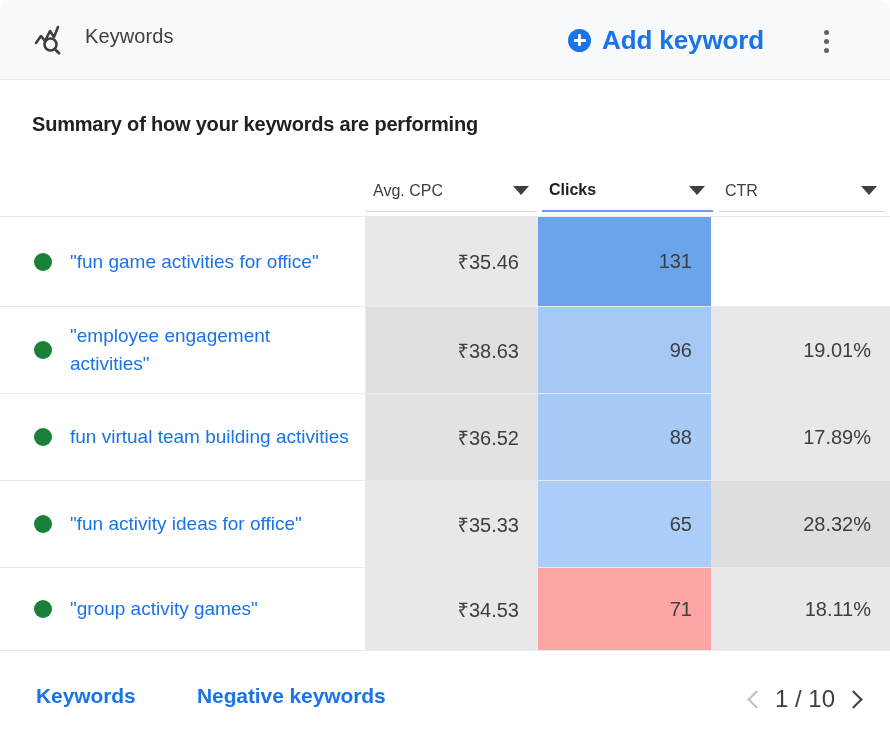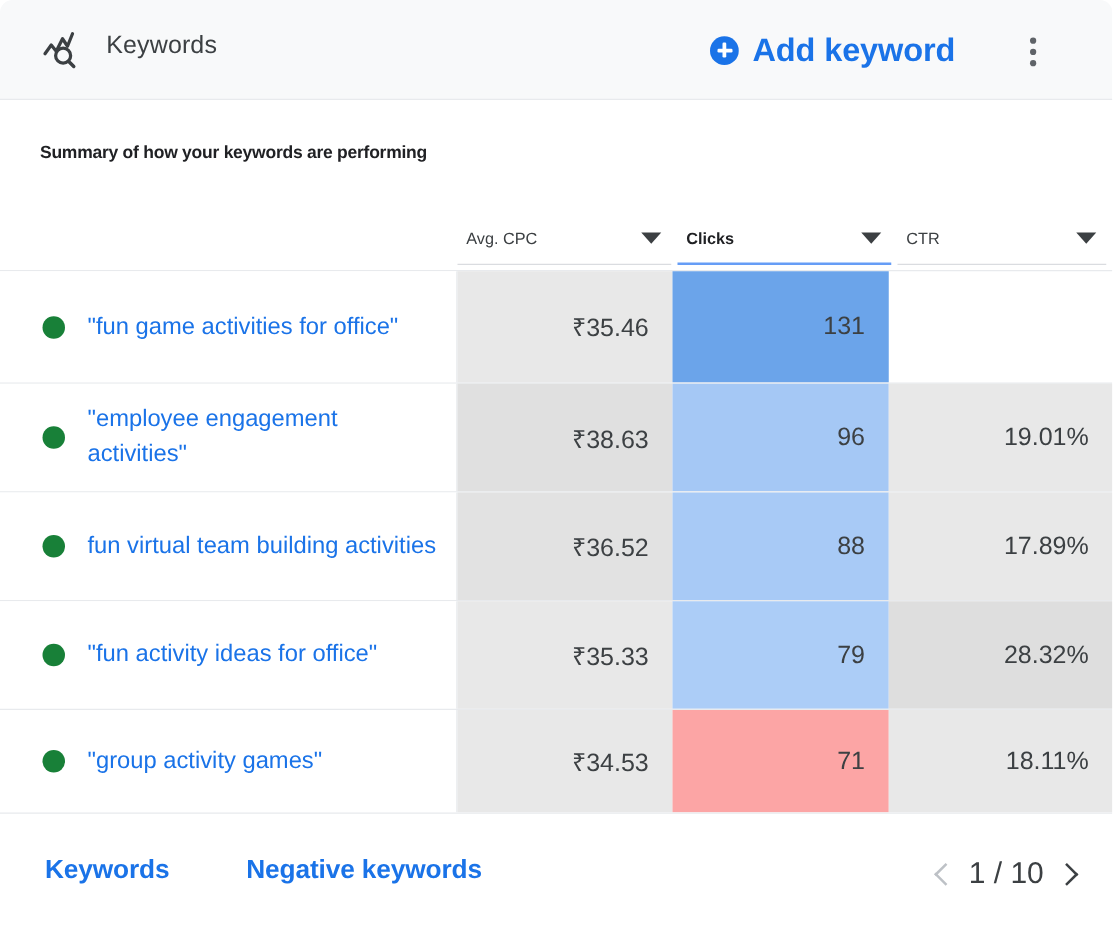--- a/index.html
+++ b/index.html
@@ -90,21 +90,21 @@
     width: 5px; height: 5px;
     border-radius: 50%;
     background: #5f6368;
     display: block;
   }
 
   
   .summary-title {
     position: absolute;
     left: 32px; top: 113px;
-    font-size: 14px;
+    font-size: 20px;
     font-weight: bold;
     color: #202124;
     letter-spacing: -0.2px;
   }
 
   
   .col-headers {
     position: absolute;
     left: 366px; top: 170px;
     width: 519px; height: 44px;
@@ -119,21 +119,21 @@
     justify-content: space-between;
     padding: 0 8px 0 7px;
     border-bottom: 1px solid #dadce0;
     cursor: pointer;
     user-select: none;
   }
   .col-head.active {
     border-bottom: 2px solid #669df6;
   }
   .col-head .lbl {
-    font-size: 13px;
+    font-size: 16px;
     color: #3c4043;
     white-space: nowrap;
   }
   .col-head.active .lbl {
     font-weight: bold;
     color: #202124;
   }
   .caret {
     width: 0; height: 0;
     border-left: 8px solid transparent;
@@ -336,21 +336,21 @@
       <div class="num-cell cell-clicks" style="background:#a8caf6;">88</div>
       <div class="num-cell cell-ctr" style="background:#e8e8e8;">17.89%</div>
     </div>
 
     <div class="row" style="top:264px; height:87px;">
       <div class="kw-cell">
         <span class="status-dot"></span>
         <span class="kw-text">"fun activity ideas for office"</span>
       </div>
       <div class="num-cell cell-cpc" style="background:#e8e8e8;">₹35.33</div>
-      <div class="num-cell cell-clicks" style="background:#accdf7;">79</div>
+      <div class="num-cell cell-clicks" style="background:#accdf7;">65</div>
       <div class="num-cell cell-ctr" style="background:#dedede;">28.32%</div>
     </div>
 
     <div class="row" style="top:351px; height:83px;">
       <div class="kw-cell">
         <span class="status-dot"></span>
         <span class="kw-text">"group activity games"</span>
       </div>
       <div class="num-cell cell-cpc" style="background:#e8e8e8;">₹34.53</div>
       <div class="num-cell cell-clicks" style="background:#fca5a5;">71</div>

